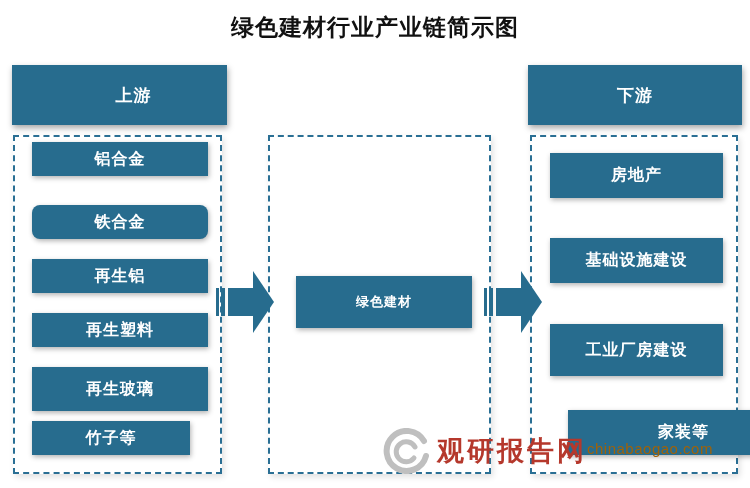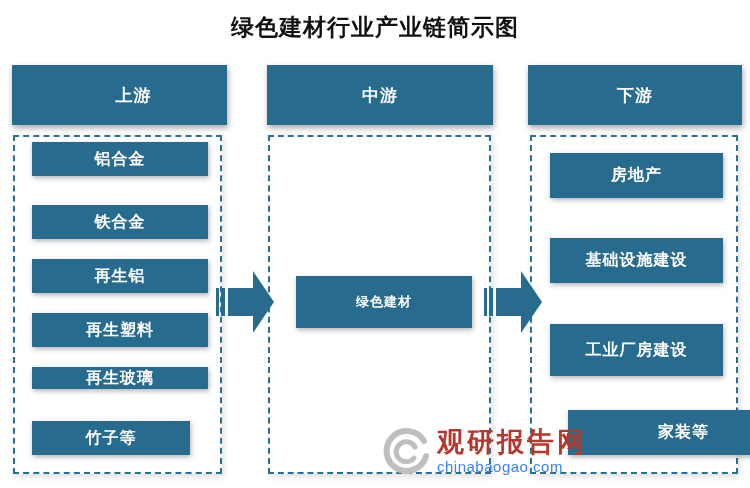--- a/index.html
+++ b/index.html
@@ -25,50 +25,49 @@
     position:absolute;background:#276C8E;color:#ffffff;
     display:flex;align-items:center;justify-content:center;
     font-size:16px;font-weight:700;letter-spacing:1px;
     box-shadow:1px 2px 5px rgba(0,0,0,0.30);box-sizing:border-box;
   }
   .arrow{position:absolute;}
   .arrow *{fill:#276C8E;}
   .watermark{
     position:absolute;left:383px;top:428px;display:flex;align-items:center;gap:8px;
   }
-  .wm-text{display:flex;flex-direction:column;align-items:flex-start;line-height:1;}
+  .wm-text{display:flex;flex-direction:row;align-items:flex-start;line-height:1;}
   .wm-name{
     font-size:27px;font-weight:700;color:#B5382C;letter-spacing:3px;
     font-family:"Liberation Serif","DejaVu Serif",serif;
   }
   .wm-url{
-    font-size:15px;color:#3b82f6;margin-top:3px;letter-spacing:0.5px;
+    font-size:15px;color:#a16207;margin-top:3px;letter-spacing:0.5px;
     font-family:"Liberation Sans","DejaVu Sans",sans-serif;
   }
 </style>
 </head>
 <body>
 
 <div class="canvas">
 
   <div class="title">绿色建材行业产业链简示图</div>
 
   <div class="hdr" style="left:12px;top:65px;width:215px;padding-left:28px;">上游</div>
-  <div class="hdr" style="left:267px;top:65px;width:226px;">中游</div>
   <div class="hdr" style="left:528px;top:65px;width:214px;">下游</div>
 
   <div class="dash" style="left:13px;top:135px;width:209px;height:339px;"></div>
   <div class="dash" style="left:268px;top:135px;width:223px;height:339px;"></div>
   <div class="dash" style="left:530px;top:135px;width:208px;height:339px;"></div>
 
   <div class="item" style="left:32px;top:142px;width:176px;height:34px;">铝合金</div>
-  <div class="item" style="left:32px;top:205px;width:176px;height:34px;">铁合金</div>
+  <div class="item" style="left:32px;top:205px;width:176px;height:34px;border-radius:8px;">铁合金</div>
   <div class="item" style="left:32px;top:259px;width:176px;height:34px;">再生铝</div>
   <div class="item" style="left:32px;top:313px;width:176px;height:34px;">再生塑料</div>
-  <div class="item" style="left:32px;top:367px;width:176px;height:22px;">再生玻璃</div>
+  <div class="item" style="left:32px;top:367px;width:176px;height:44px;">再生玻璃</div>
   <div class="item" style="left:32px;top:421px;width:158px;height:34px;">竹子等</div>
 
   <div class="item" style="left:296px;top:276px;width:176px;height:52px;font-size:13px;">绿色建材</div>
 
   <div class="item" style="left:550px;top:153px;width:173px;height:45px;">房地产</div>
   <div class="item" style="left:550px;top:238px;width:173px;height:45px;">基础设施建设</div>
   <div class="item" style="left:550px;top:324px;width:173px;height:52px;">工业厂房建设</div>
   <div class="item" style="left:568px;top:410px;width:199px;height:45px;padding-left:32px;">家装等</div>
 
   <svg class="arrow" style="left:215px;top:269px;" width="60" height="66" viewBox="0 0 60 66">

